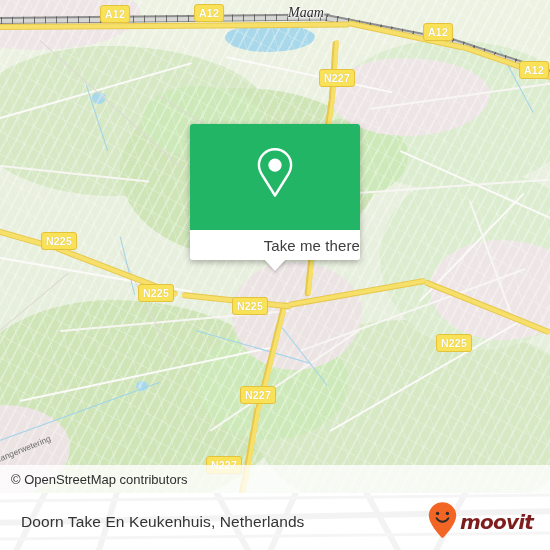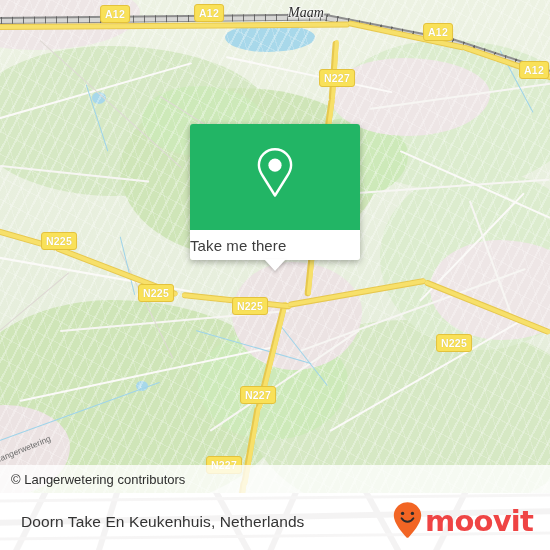--- a/index.html
+++ b/index.html
@@ -200,21 +200,21 @@
     display: flex;
     align-items: center;
     justify-content: center;
   }
   .popup-bottom {
     height: 30px;
     background: #ffffff;
     border-radius: 0 0 3px 3px;
     display: flex;
     align-items: center;
-    justify-content: flex-start;
+    justify-content: flex-end;
     position: relative;
   }
   .popup-label {
     font-family: "Liberation Sans", sans-serif;
     font-size: 15px;
     color: #3d3d3d;
     letter-spacing: .1px;
   }
   .popup-pointer {
     position: absolute;
@@ -276,25 +276,26 @@
   }
   .brand {
     position: relative;
     display: flex;
     align-items: center;
     padding-right: 17px;
     gap: 2px;
   }
   .brand-wordmark {
     font-family: "DejaVu Sans", sans-serif;
-    font-size: 29px;
+    font-size: 20px;
     font-weight: bold;
-    color: #ef4444;
+    color: #7f1d1d;
     letter-spacing: -0.8px;
     line-height: 1;
+    font-style: italic;
   }
 </style>
 </head>
 <body>
 
 <div id="screenshot">
 
   <div class="map-viewport">
     <div class="map-base"></div>
 
@@ -414,21 +415,21 @@
           </svg>
         </span>
       </div>
       <div class="popup-bottom">
         <span class="popup-label">Take me there</span>
         <span class="popup-pointer"></span>
       </div>
     </div>
 
     <div class="attribution">
-      <span class="attribution-text">© Langerwetering contributors</span>
+      <span class="attribution-text">© OpenStreetMap contributors</span>
     </div>
   </div>
 
   <div class="footer">
     <svg class="footer-watermark" viewBox="0 0 550 57" preserveAspectRatio="none">
       <g stroke="#eceaea" stroke-width="6" fill="none">
         <path d="M50 -10 L10 70"></path>
         <path d="M120 -10 L95 70"></path>
         <path d="M210 -12 L255 70"></path>
         <path d="M300 -10 L265 70"></path>

